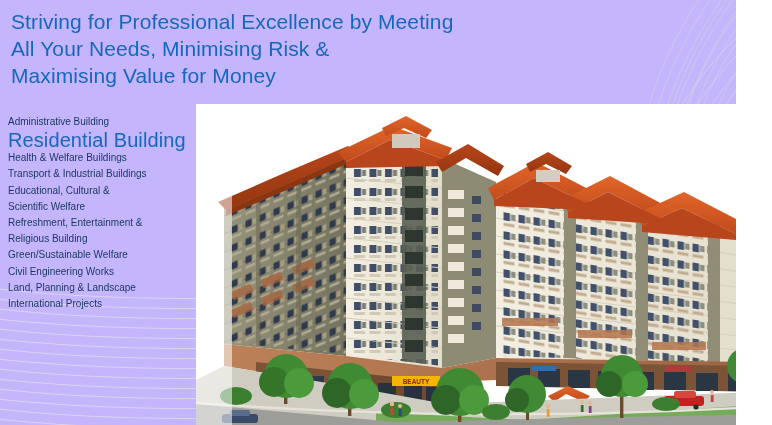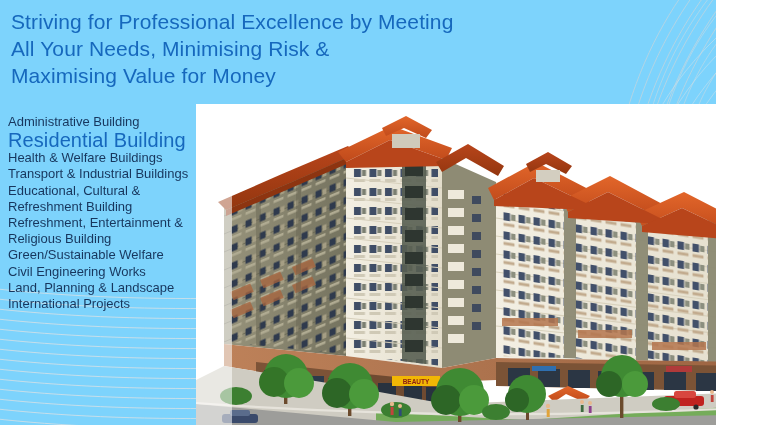--- a/index.html
+++ b/index.html
@@ -3,38 +3,38 @@
 <meta charset="utf-8">
 <title>Residential Building</title>
 <style>
   html,body{margin:0;padding:0;}
   body{
     width:772px;height:425px;overflow:hidden;
     background:#ffffff;
     font-family:"Liberation Sans","DejaVu Sans",sans-serif;
     position:relative;
   }
-  #slide{position:absolute;inset:0;width:716px;height:425px;background:#7dd3fc;overflow:hidden;}
+  #slide{position:absolute;inset:0;width:716px;height:425px;background:#c4b5fd;overflow:hidden;padding-left:20px;}
 
   
   .bg-deco{position:absolute;inset:0;pointer-events:none;}
   .fan{position:absolute;right:-40px;top:-70px;width:340px;height:330px;opacity:.85;}
   .waves{position:absolute;left:-10px;bottom:-6px;width:470px;height:150px;opacity:.9;}
 
   
   .headline{
     position:absolute;left:11px;top:8px;width:600px;
     color:#1668bd;font-size:21px;line-height:27px;
     letter-spacing:.1px;white-space:pre-line;
   }
 
   
   .nav-list{position:absolute;left:8px;top:114px;width:205px;}
   .nav-item{
-    color:#17365d;font-size:13px;line-height:16.2px;
+    color:#17365d;font-size:10px;line-height:16.2px;
     white-space:nowrap;
   }
   .nav-item.active{
     color:#1668bd;font-weight:normal;font-size:20px;line-height:20px;
     letter-spacing:.1px;
   }
 
   
   .render{position:absolute;left:196px;top:104px;width:576px;height:321px;}
   .render svg{display:block;width:100%;height:100%;}
@@ -97,21 +97,21 @@
   <div class="headline">Striving for Professional Excellence by Meeting
 All Your Needs, Minimising Risk &amp;
 Maximising Value for Money</div>
 
   <div class="nav-list">
     <div class="nav-item">Administrative Building</div>
     <div class="nav-item active">Residential Building</div>
     <div class="nav-item">Health &amp; Welfare Buildings</div>
     <div class="nav-item">Transport &amp; Industrial Buildings</div>
     <div class="nav-item">Educational, Cultural &amp;</div>
-    <div class="nav-item">Refreshment Building</div>
+    <div class="nav-item">Scientific Welfare</div>
     <div class="nav-item">Refreshment, Entertainment &amp;</div>
     <div class="nav-item">Religious Building</div>
     <div class="nav-item">Green/Sustainable Welfare</div>
     <div class="nav-item">Civil Engineering Works</div>
     <div class="nav-item">Land, Planning &amp; Landscape</div>
     <div class="nav-item">International Projects</div>
   </div>
 
   <div class="render">
     <svg viewBox="0 0 576 321">

